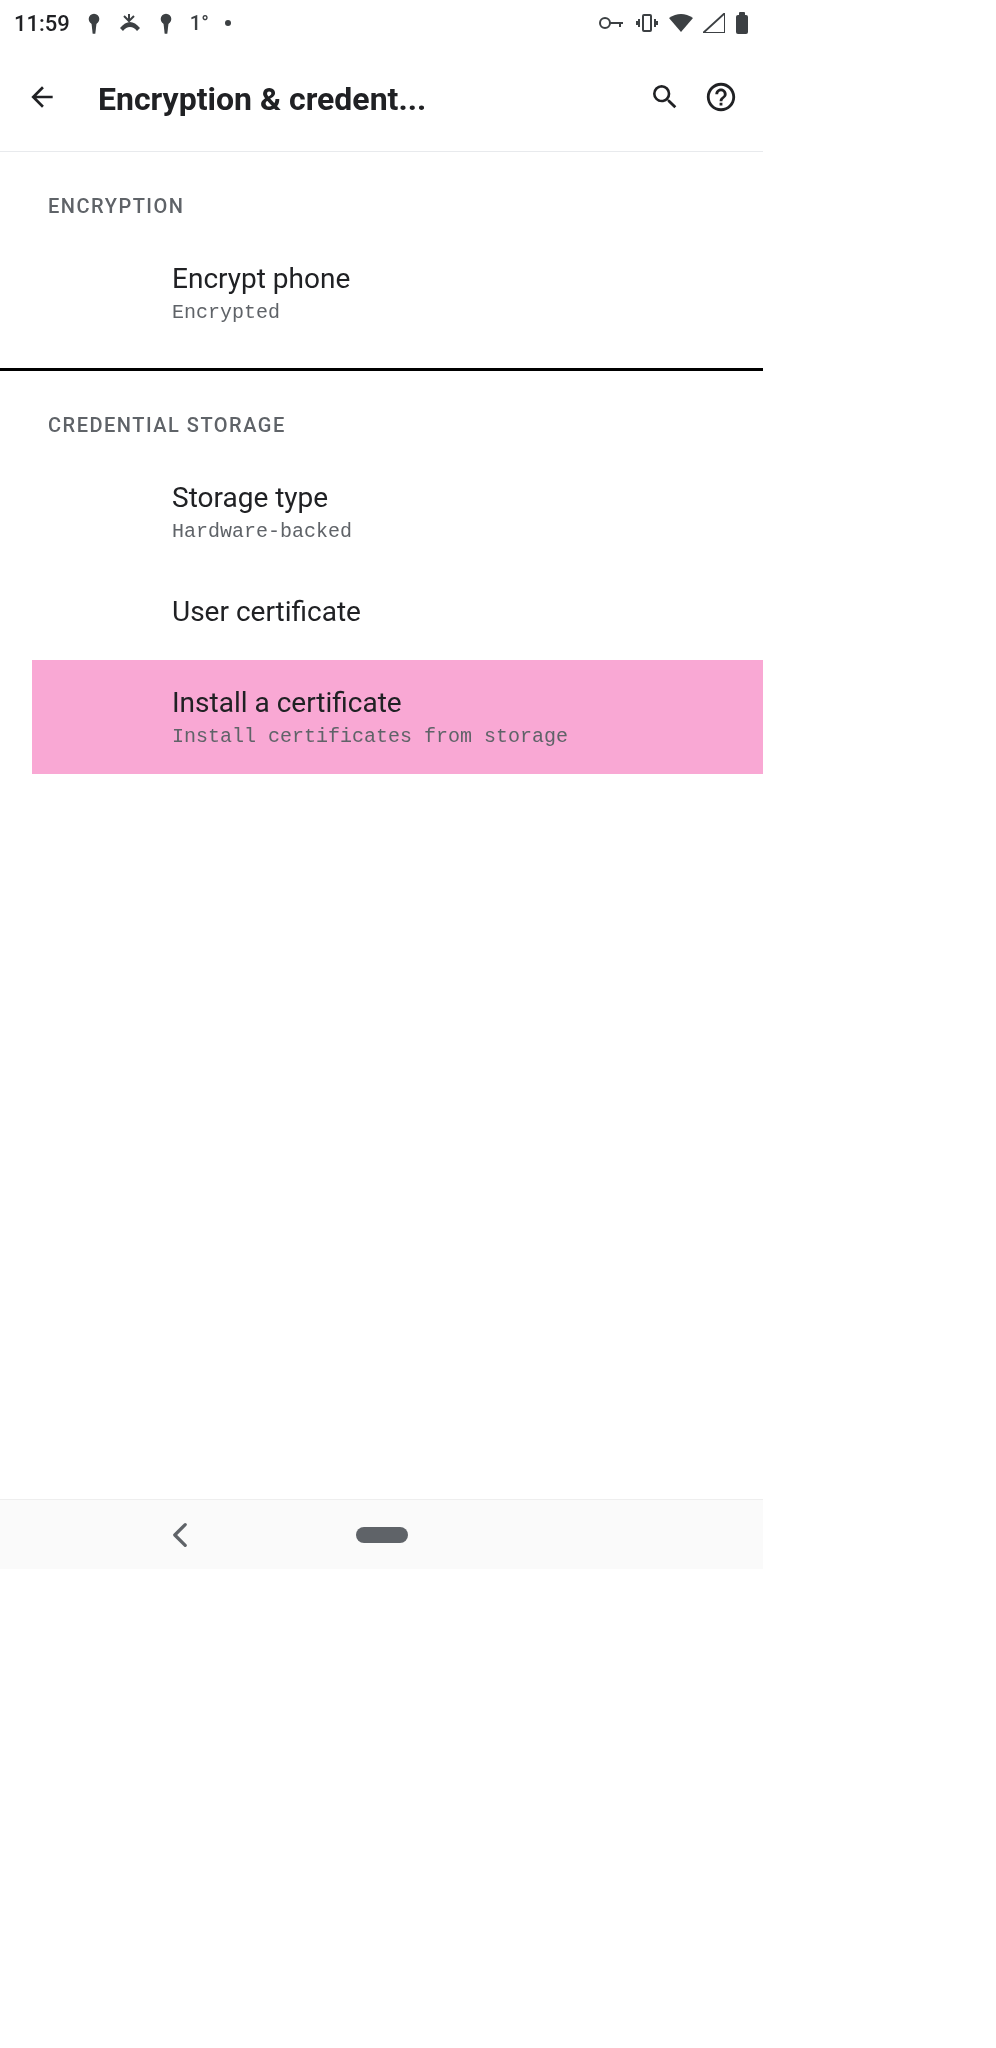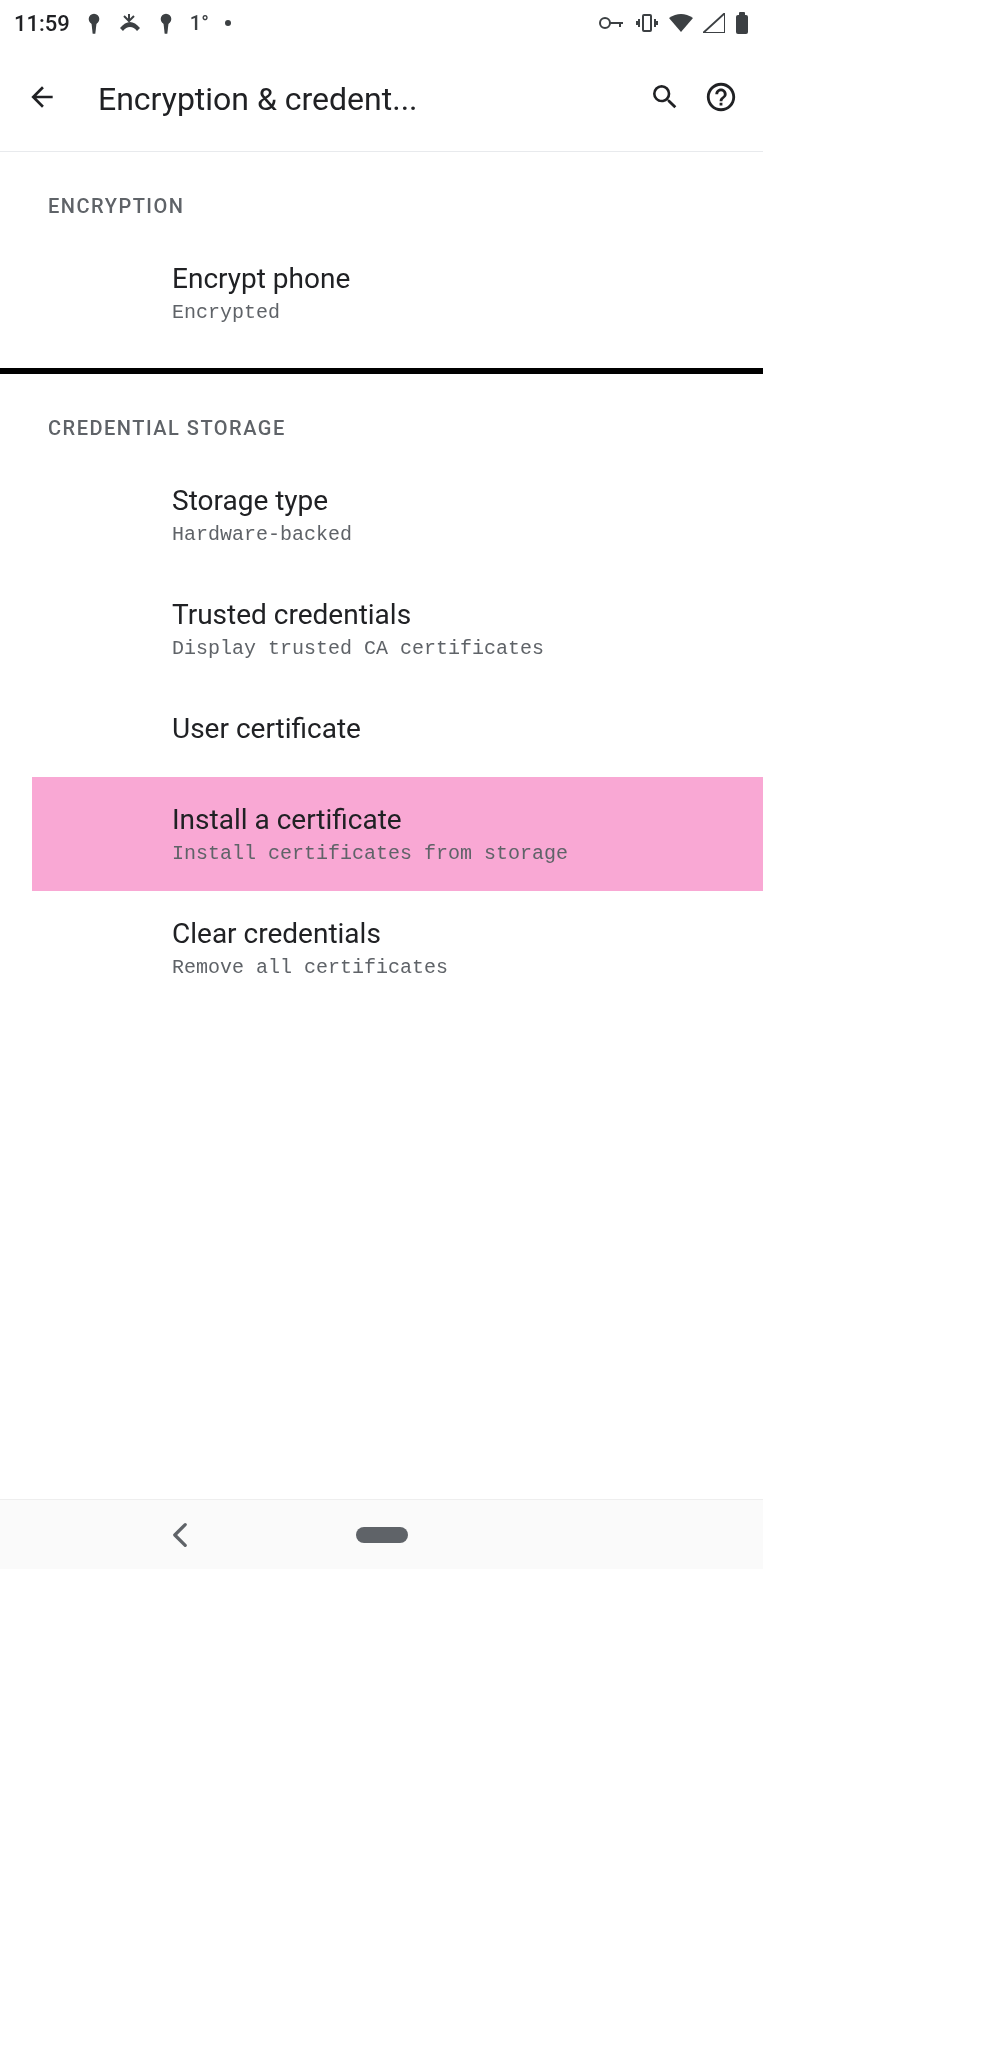--- a/index.html
+++ b/index.html
@@ -55,34 +55,34 @@
       display: inline-flex;
       align-items: center;
       justify-content: center;
       cursor: pointer;
       border: none;
       background: transparent;
     }
     .app-bar .title {
       flex: 1;
       font-size: 32px;
-      font-weight: 400;
+      font-weight: 700;
       color: #202124;
       margin-left: 28px;
       white-space: nowrap;
       overflow: hidden;
       text-overflow: ellipsis;
       padding-right: 12px;
     }
     .content {
       overflow-y: auto;
       height: calc(100% - 46px - 106px - 70px);
     }
     .section {
-      border-bottom: 6px solid #000000;
+      border-bottom: 3px solid #000000;
       padding-bottom: 18px;
     }
     .section:last-of-type {
       border-bottom: none;
     }
     .section-header {
       padding: 42px 48px 18px 48px;
       font-size: 20px;
       font-weight: 500;
       letter-spacing: 1.5px;
@@ -234,38 +234,30 @@
   </div>
 
   <div class="section">
     <div class="section-header">Credential storage</div>
 
     <div class="list-item">
       <div class="item-title">Storage type</div>
       <div class="item-subtitle">Hardware-backed</div>
     </div>
 
-    <div class="list-item">
-      <div class="item-title">Trusted credentials</div>
-      <div class="item-subtitle">Display trusted CA certificates</div>
-    </div>
 
     <div class="list-item">
       <div class="item-title">User certificate</div>
     </div>
 
     <div class="list-item highlighted">
       <div class="item-title">Install a certificate</div>
       <div class="item-subtitle">Install certificates from storage</div>
     </div>
 
-    <div class="list-item">
-      <div class="item-title">Clear credentials</div>
-      <div class="item-subtitle">Remove all certificates</div>
-    </div>
   </div>
 
 </div>
 
 <div class="nav-bar">
   <span class="nav-back">
     <svg width="18" height="26" viewBox="0 0 12 20">
         <path d="M10 2 L2 10 L10 18" stroke="#5f6368" stroke-width="2.5" fill="none" stroke-linecap="round" stroke-linejoin="round"></path>
       </svg>
   </span>

